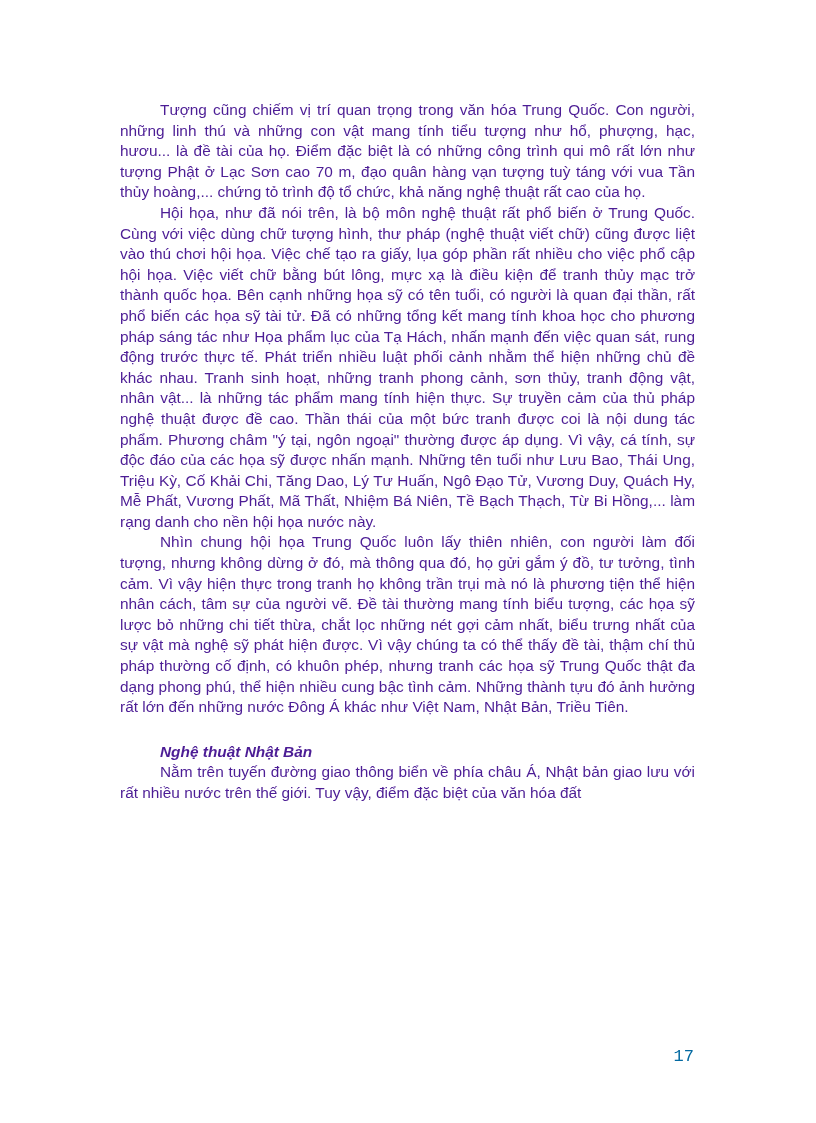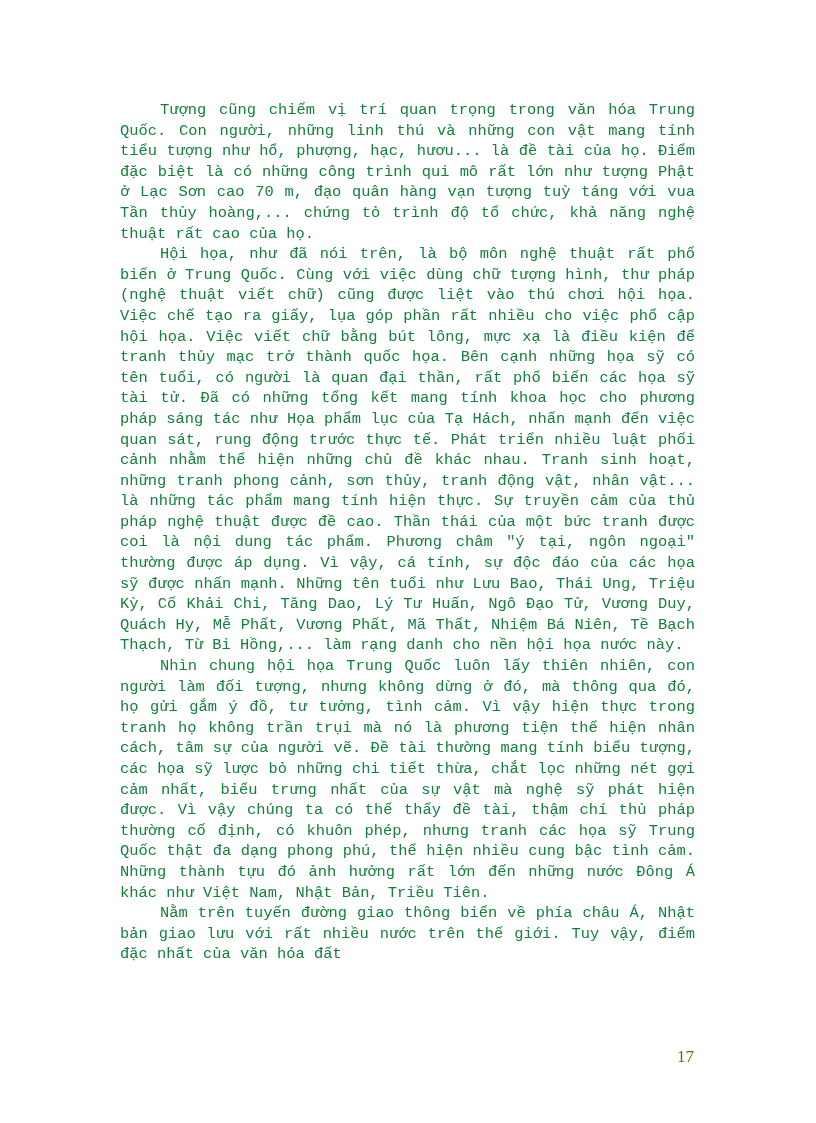--- a/index.html
+++ b/index.html
@@ -2,49 +2,50 @@
 <html><head>
 <meta charset="utf-8">
 <style>
   html, body { margin: 0; padding: 0; background: #ffffff; }
   body { width: 816px; height: 1123px; position: relative; overflow: hidden; }
   .page {
     position: absolute;
     left: 120px;
     top: 100px;
     width: 575px;
-    font-family: Liberation Mono, monospace;
+    font-family: Liberation Sans, sans-serif;
     font-size: 15.4px;
     line-height: 20.6px;
-    color: #15803d;
+    color: #4c1d95;
     text-align: justify;
   }
   .page p { margin: 0; text-indent: 40px; }
   .page h3 {
     margin: 24px 0 0 0;
     font-size: 15.4px;
     line-height: 20.6px;
     font-weight: bold;
     font-style: italic;
     text-indent: 40px;
   }
   .page-number {
     position: absolute;
     left: 660px;
     top: 1047px;
     width: 34px;
     text-align: right;
-    font-family: Liberation Serif, serif;
+    font-family: Liberation Mono, monospace;
     font-size: 17px;
-    color: #4d7c0f;
+    color: #0369a1;
   }
 </style>
 </head>
 <body>
 
 <div class="page">
   <p>Tượng cũng chiếm vị trí quan trọng trong văn hóa Trung Quốc. Con người, những linh thú và những con vật mang tính tiểu tượng như hổ, phượng, hạc, hươu... là đề tài của họ. Điểm đặc biệt là có những công trình qui mô rất lớn như tượng Phật ở Lạc Sơn cao 70 m, đạo quân hàng vạn tượng tuỳ táng với vua Tần thủy hoàng,... chứng tỏ trình độ tổ chức, khả năng nghệ thuật rất cao của họ.</p>
   <p>Hội họa, như đã nói trên, là bộ môn nghệ thuật rất phổ biến ở Trung Quốc. Cùng với việc dùng chữ tượng hình, thư pháp (nghệ thuật viết chữ) cũng được liệt vào thú chơi hội họa. Việc chế tạo ra giấy, lụa góp phần rất nhiều cho việc phổ cập hội họa. Việc viết chữ bằng bút lông, mực xạ là điều kiện để tranh thủy mạc trở thành quốc họa. Bên cạnh những họa sỹ có tên tuổi, có người là quan đại thần, rất phổ biến các họa sỹ tài tử. Đã có những tổng kết mang tính khoa học cho phương pháp sáng tác như Họa phẩm lục của Tạ Hách, nhấn mạnh đến việc quan sát, rung động trước thực tế. Phát triển nhiều luật phối cảnh nhằm thể hiện những chủ đề khác nhau. Tranh sinh hoạt, những tranh phong cảnh, sơn thủy, tranh động vật, nhân vật... là những tác phẩm mang tính hiện thực. Sự truyền cảm của thủ pháp nghệ thuật được đề cao. Thần thái của một bức tranh được coi là nội dung tác phẩm. Phương châm "ý tại, ngôn ngoại" thường được áp dụng. Vì vậy, cá tính, sự độc đáo của các họa sỹ được nhấn mạnh. Những tên tuổi như Lưu Bao, Thái Ung, Triệu Kỳ, Cố Khải Chi, Tăng Dao, Lý Tư Huấn, Ngô Đạo Tử, Vương Duy, Quách Hy, Mễ Phất, Vương Phất, Mã Thất, Nhiệm Bá Niên, Tề Bạch Thạch, Từ Bi Hồng,... làm rạng danh cho nền hội họa nước này.</p>
   <p>Nhìn chung hội họa Trung Quốc luôn lấy thiên nhiên, con người làm đối tượng, nhưng không dừng ở đó, mà thông qua đó, họ gửi gắm ý đồ, tư tưởng, tình cảm. Vì vậy hiện thực trong tranh họ không trần trụi mà nó là phương tiện thể hiện nhân cách, tâm sự của người vẽ. Đề tài thường mang tính biểu tượng, các họa sỹ lược bỏ những chi tiết thừa, chắt lọc những nét gợi cảm nhất, biểu trưng nhất của sự vật mà nghệ sỹ phát hiện được. Vì vậy chúng ta có thể thấy đề tài, thậm chí thủ pháp thường cố định, có khuôn phép, nhưng tranh các họa sỹ Trung Quốc thật đa dạng phong phú, thể hiện nhiều cung bậc tình cảm. Những thành tựu đó ảnh hưởng rất lớn đến những nước Đông Á khác như Việt Nam, Nhật Bản, Triều Tiên.</p>
-  <p class="last">Nằm trên tuyến đường giao thông biển về phía châu Á, Nhật bản giao lưu với rất nhiều nước trên thế giới. Tuy vậy, điểm đặc nhất của văn hóa đất</p>
+  <h3>Nghệ thuật Nhật Bản</h3>
+  <p class="last">Nằm trên tuyến đường giao thông biển về phía châu Á, Nhật bản giao lưu với rất nhiều nước trên thế giới. Tuy vậy, điểm đặc biệt của văn hóa đất</p>
 </div>
 
 <div class="page-number">17</div>
 
 </body></html>

